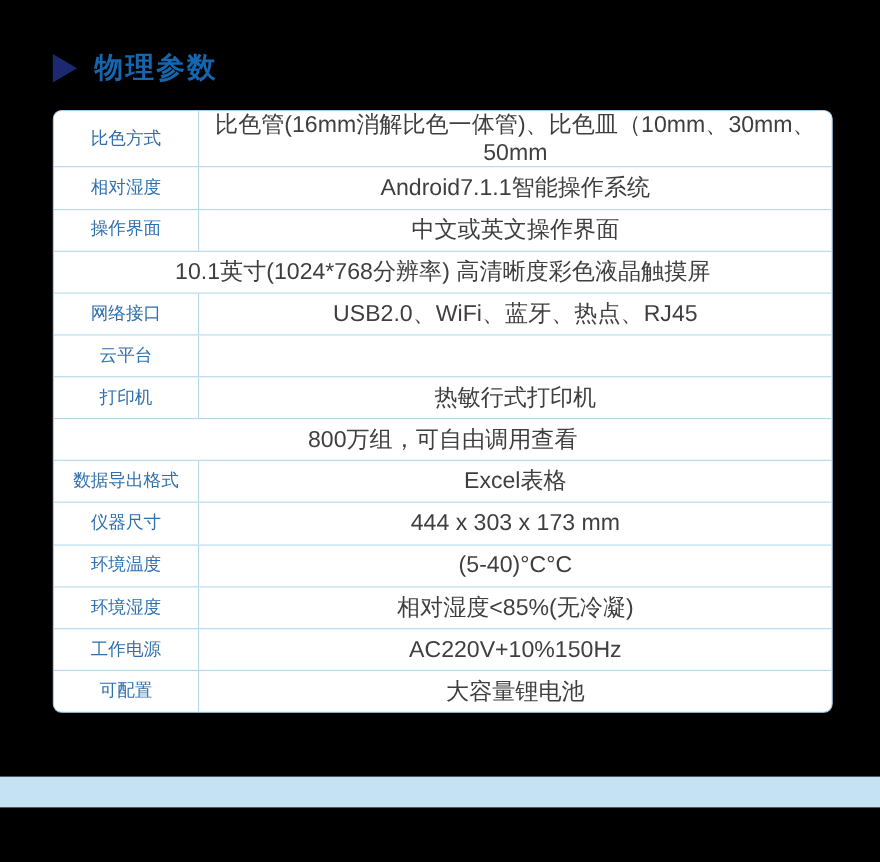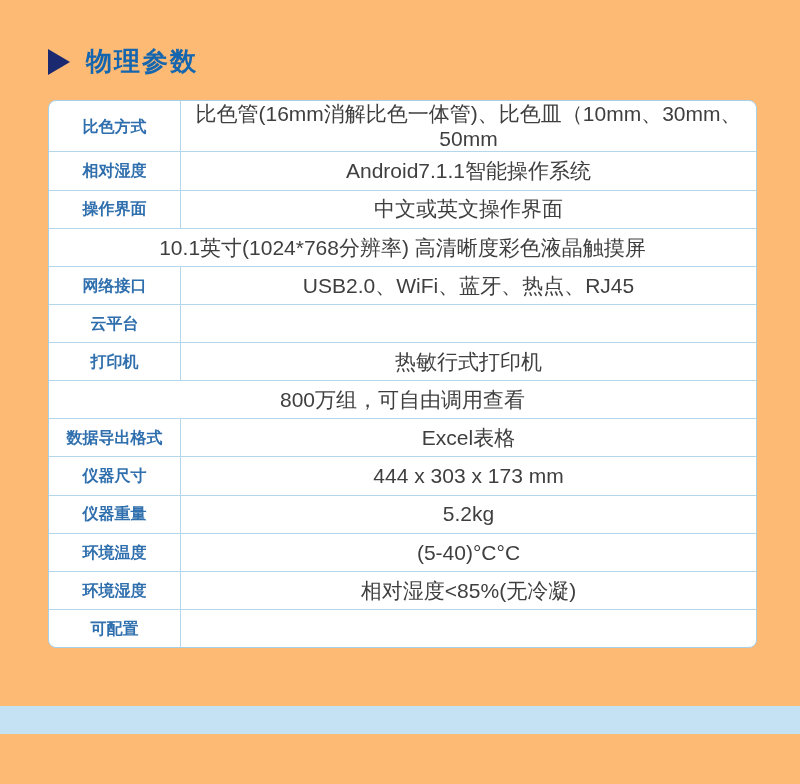--- a/index.html
+++ b/index.html
@@ -7,21 +7,21 @@
     width: 800px;
     height: 784px;
     background: #ffffff;
     font-family: "Liberation Sans", "DejaVu Sans", sans-serif;
     overflow: hidden;
   }
   .page {
     position: relative;
     width: 800px;
     height: 784px;
-    background: #fdba74;
+    background: #000000;
   }
   
   .section-header {
     position: absolute;
     left: 48px;
     top: 44px;
     display: flex;
     align-items: center;
     gap: 16px;
   }
@@ -64,21 +64,20 @@
     justify-content: center;
     text-align: center;
     line-height: 1.2;
   }
   .cell.label {
     width: 132px;
     flex: none;
     border-right: 1px solid #b4d7ec;
     color: #2f6fad;
     font-size: 16px;
-    font-weight: bold;
   }
   .cell.value {
     flex: 1;
     color: #3f3f3f;
     font-size: 21px;
     padding: 0 10px;
   }
   
   .bottom-bar {
     position: absolute;
@@ -131,31 +130,32 @@
       </div>
       <div class="row">
         <div class="cell label">数据导出格式</div>
         <div class="cell value">Excel表格</div>
       </div>
       <div class="row">
         <div class="cell label">仪器尺寸</div>
         <div class="cell value">444 x 303 x 173 mm</div>
       </div>
       <div class="row">
-        <div class="cell label">仪器重量</div>
-        <div class="cell value">5.2kg</div>
-      </div>
-      <div class="row">
         <div class="cell label">环境温度</div>
         <div class="cell value">(5-40)°C°C</div>
       </div>
       <div class="row">
         <div class="cell label">环境湿度</div>
         <div class="cell value">相对湿度&lt;85%(无冷凝)</div>
       </div>
       <div class="row">
+        <div class="cell label">工作电源</div>
+        <div class="cell value">AC220V+10%150Hz</div>
+      </div>
+      <div class="row">
         <div class="cell label">可配置</div>
+        <div class="cell value">大容量锂电池</div>
       </div>
     </div>
 
   <div class="bottom-bar"></div>
 
 </div>
 
 </body></html>

